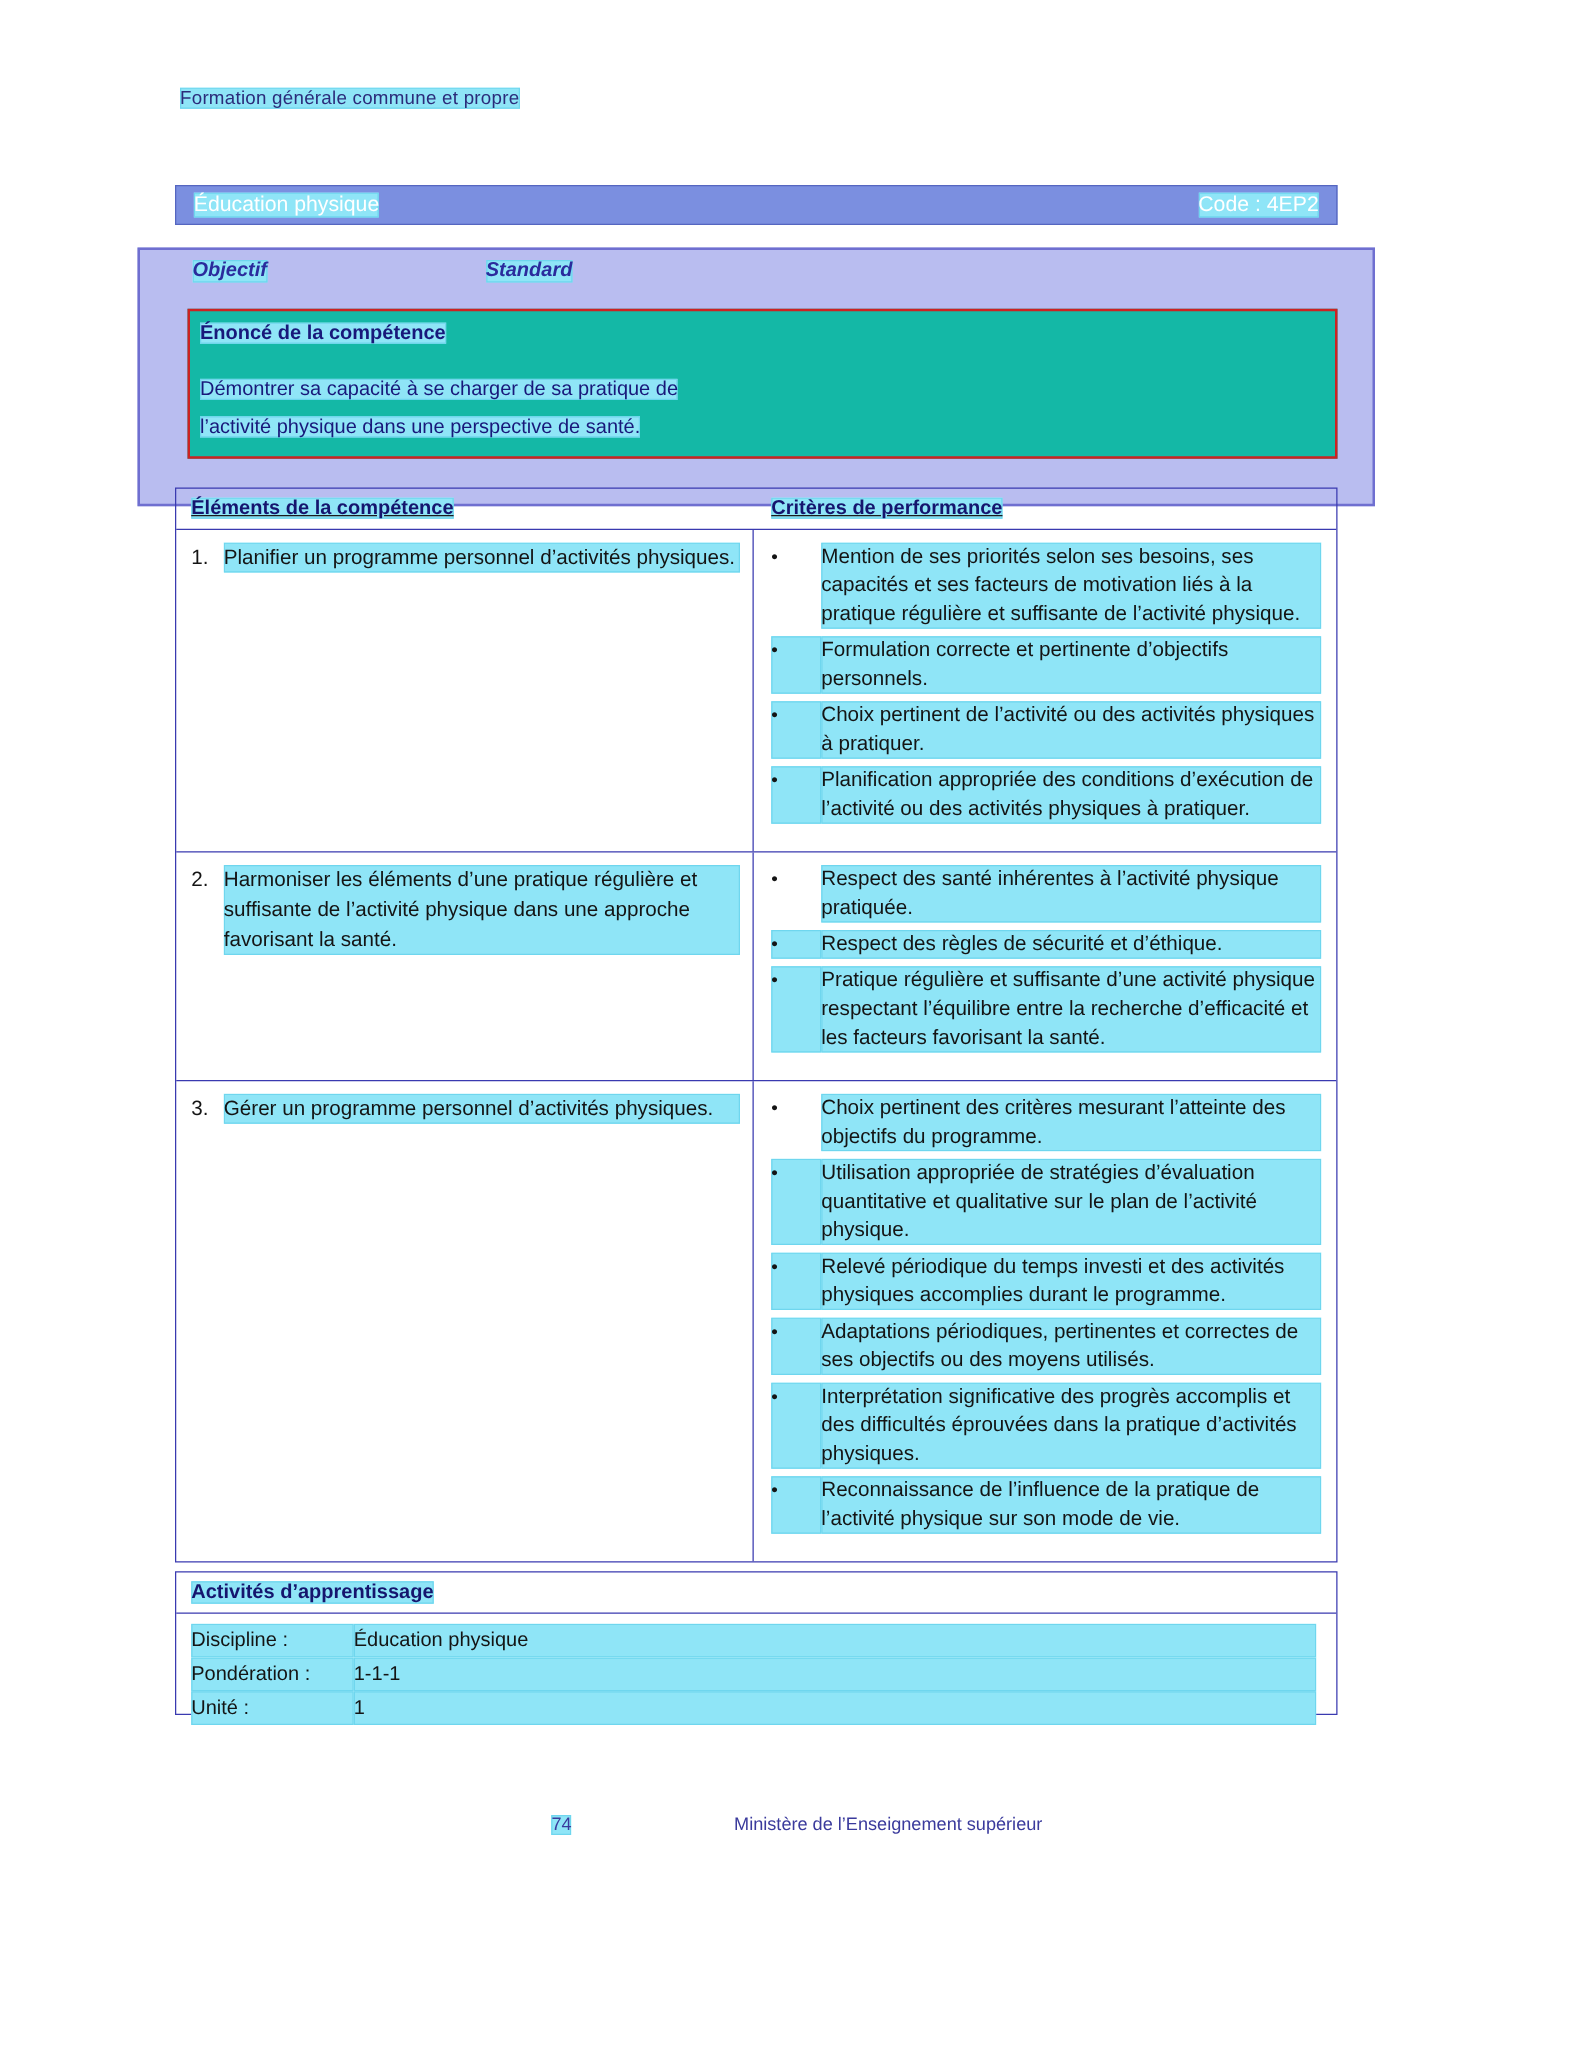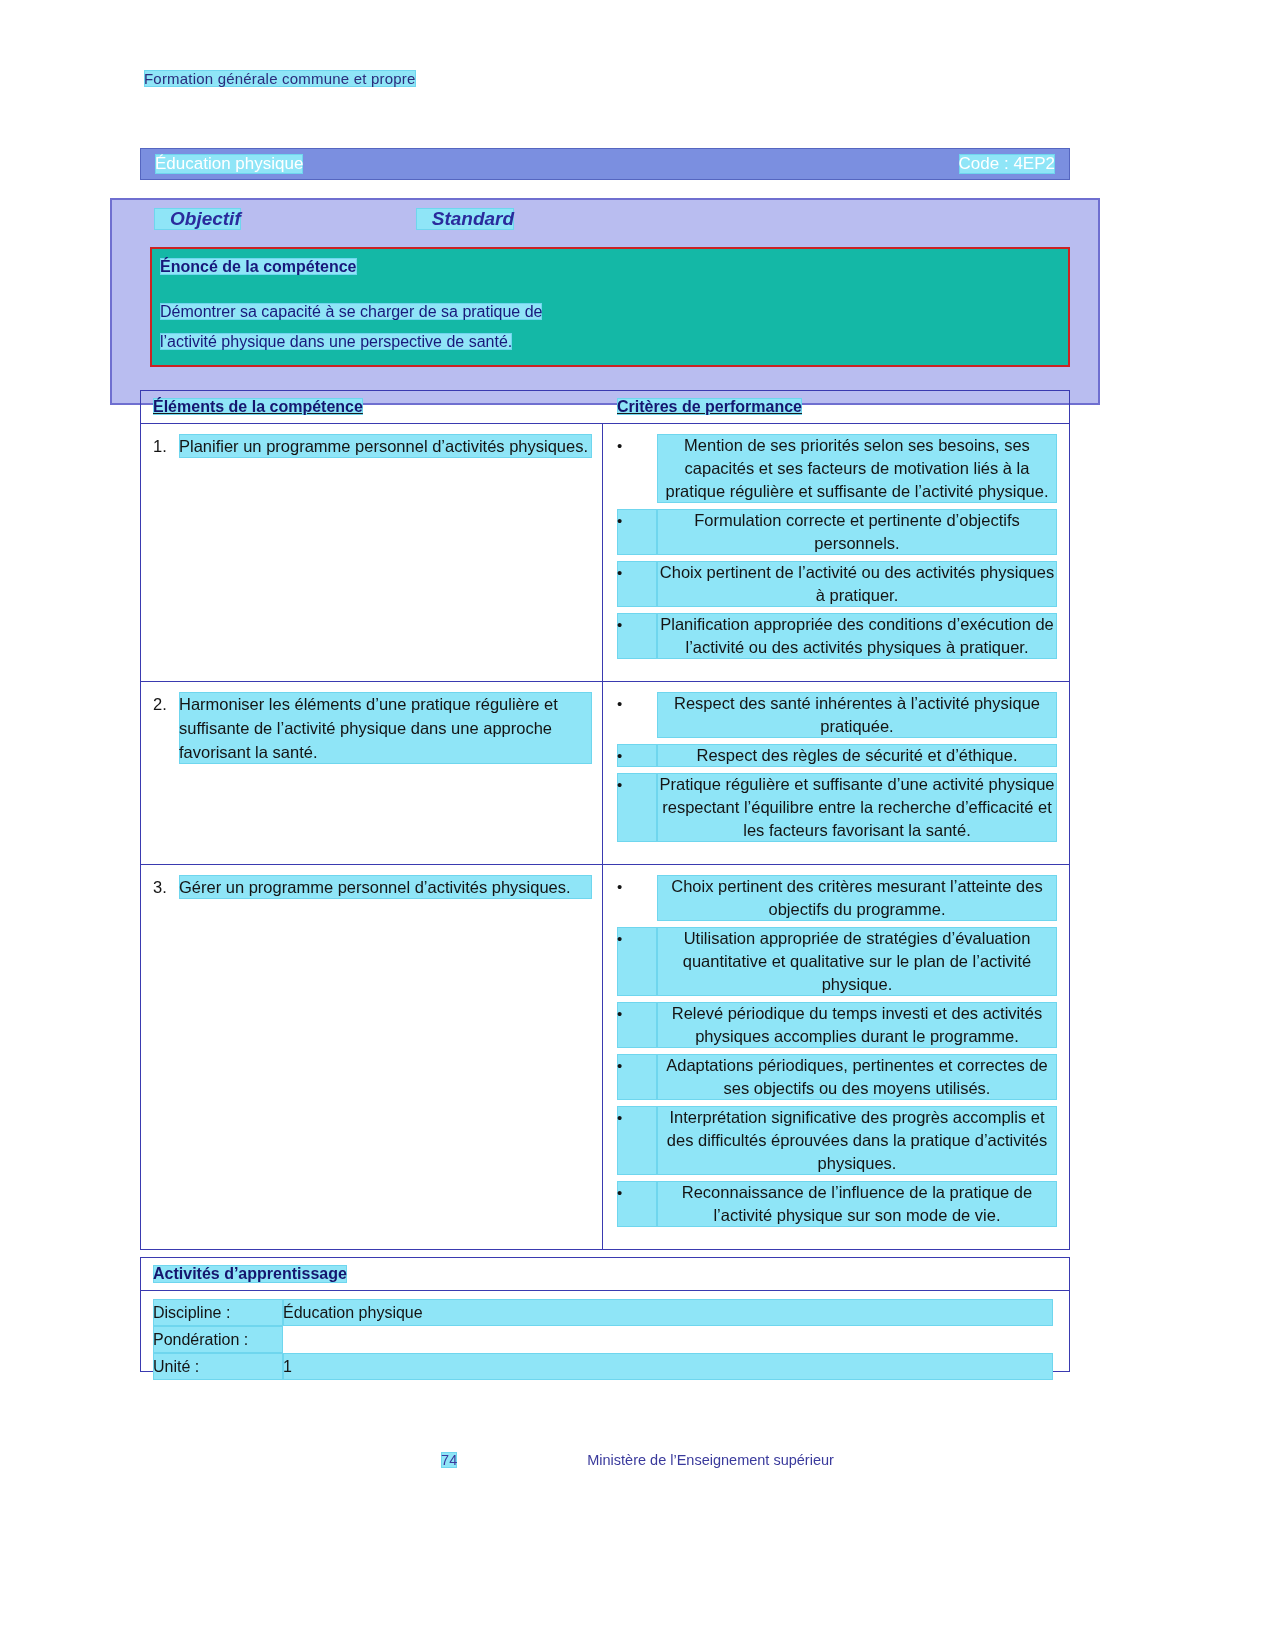--- a/index.html
+++ b/index.html
@@ -65,23 +65,22 @@
     position: absolute;
     left: 42px;
     top: 8px;
     width: 700px;
     display: flex;
     gap: 175px;
   }
   .obj-std-row i {
     font-style: italic;
     font-weight: bold;
-    font-size: 19px;
+    font-size: 16px;
     color: #2b2b9c;
-    padding-left: 16px;
   }
   .enonce-box {
     position: absolute;
     left: 150px;
     top: 247px;
     width: 920px;
     height: 120px;
     border: 2px solid #cc2222;
     background: #14b8a6;
     box-sizing: border-box;
@@ -159,21 +158,21 @@
     line-height: 23px;
     margin-bottom: 6px;
     color: #141414;
   }
   ul.crit li .bullet {
     width: 40px;
     flex: 0 0 40px;
     font-size: 15px;
     line-height: 23px;
   }
-  ul.crit li .ctext { flex: 1; text-align: center; }
+  ul.crit li .ctext { flex: 1; }
 
   .act-box {
     position: absolute;
     left: 140px;
     top: 1257px;
     width: 930px;
     height: 115px;
     border: 1px solid #3a3ab0;
     box-sizing: border-box;
   }
@@ -348,20 +347,21 @@
     <div class="act-head">
       <b class="hl">Activités d’apprentissage</b>
     </div>
     <div class="act-body">
       <div class="act-line">
         <span class="lbl hl">Discipline :</span>
         <span class="val hl">Éducation physique</span>
       </div>
       <div class="act-line">
         <span class="lbl hl">Pondération :</span>
+        <span class="val hl">1-1-1</span>
       </div>
       <div class="act-line">
         <span class="lbl hl">Unité :</span>
         <span class="val hl">1</span>
       </div>
     </div>
   </div>
 
   <div class="footer">
     <span class="hl">74</span>

